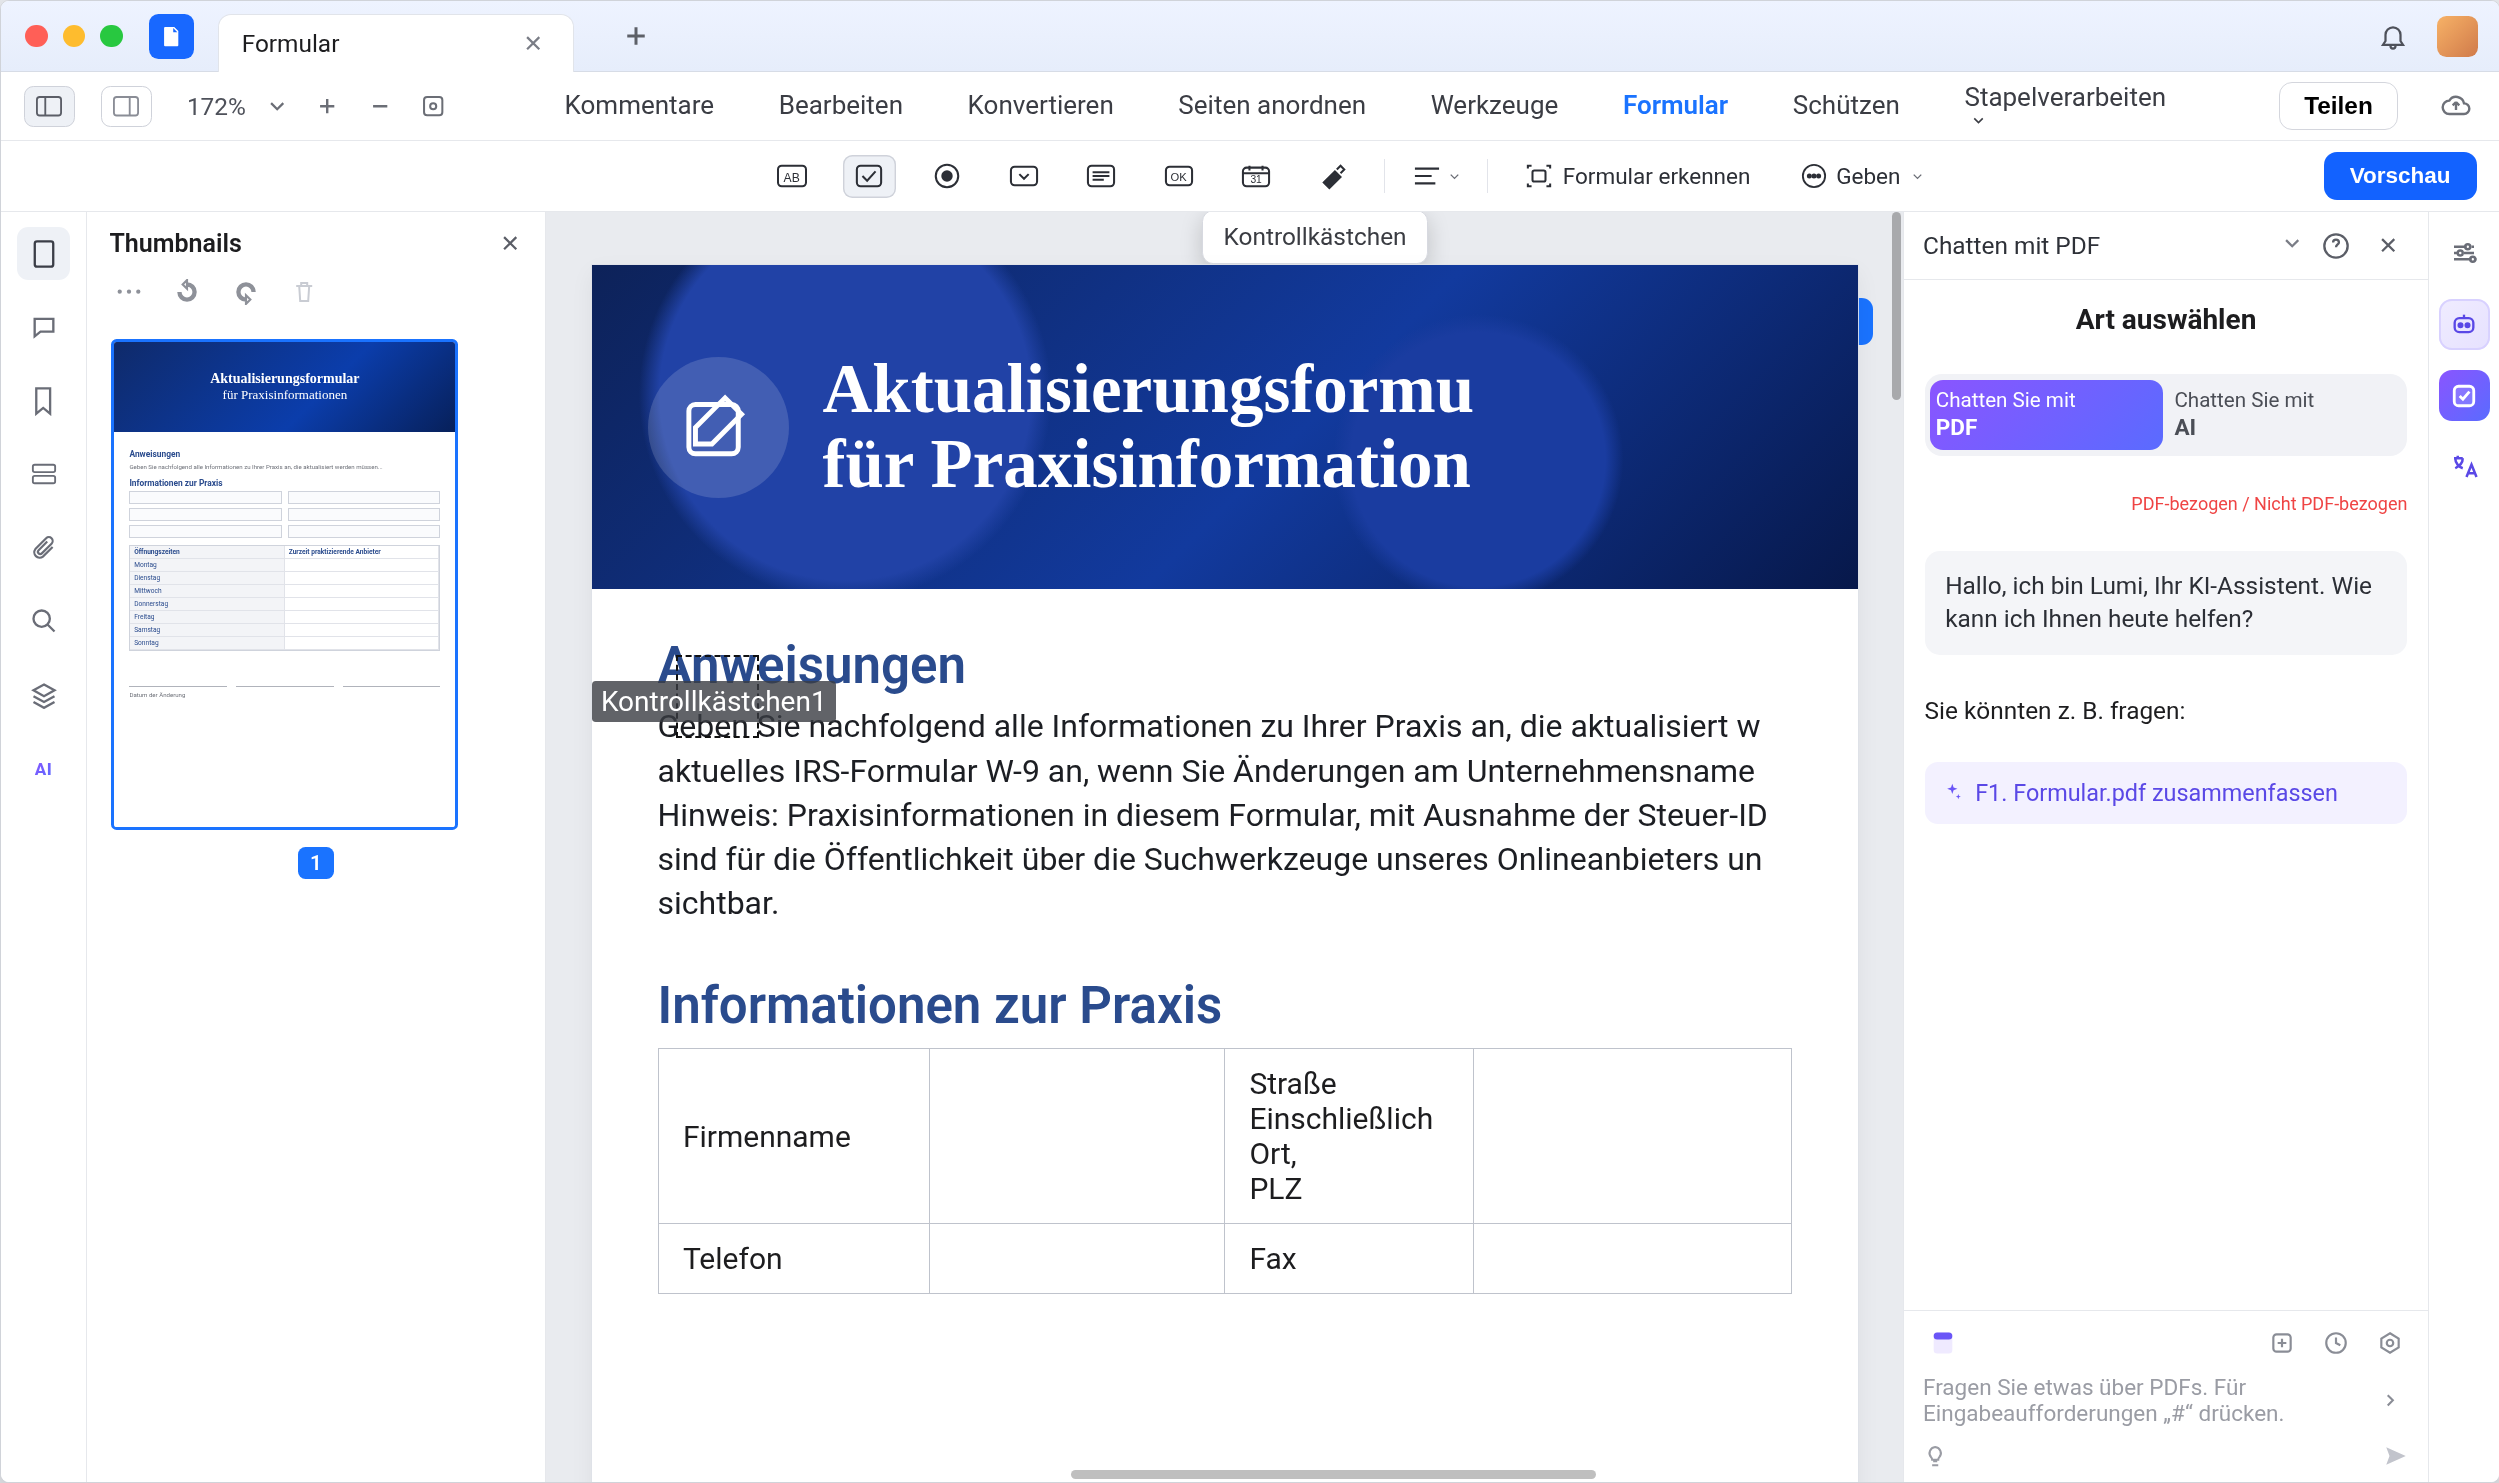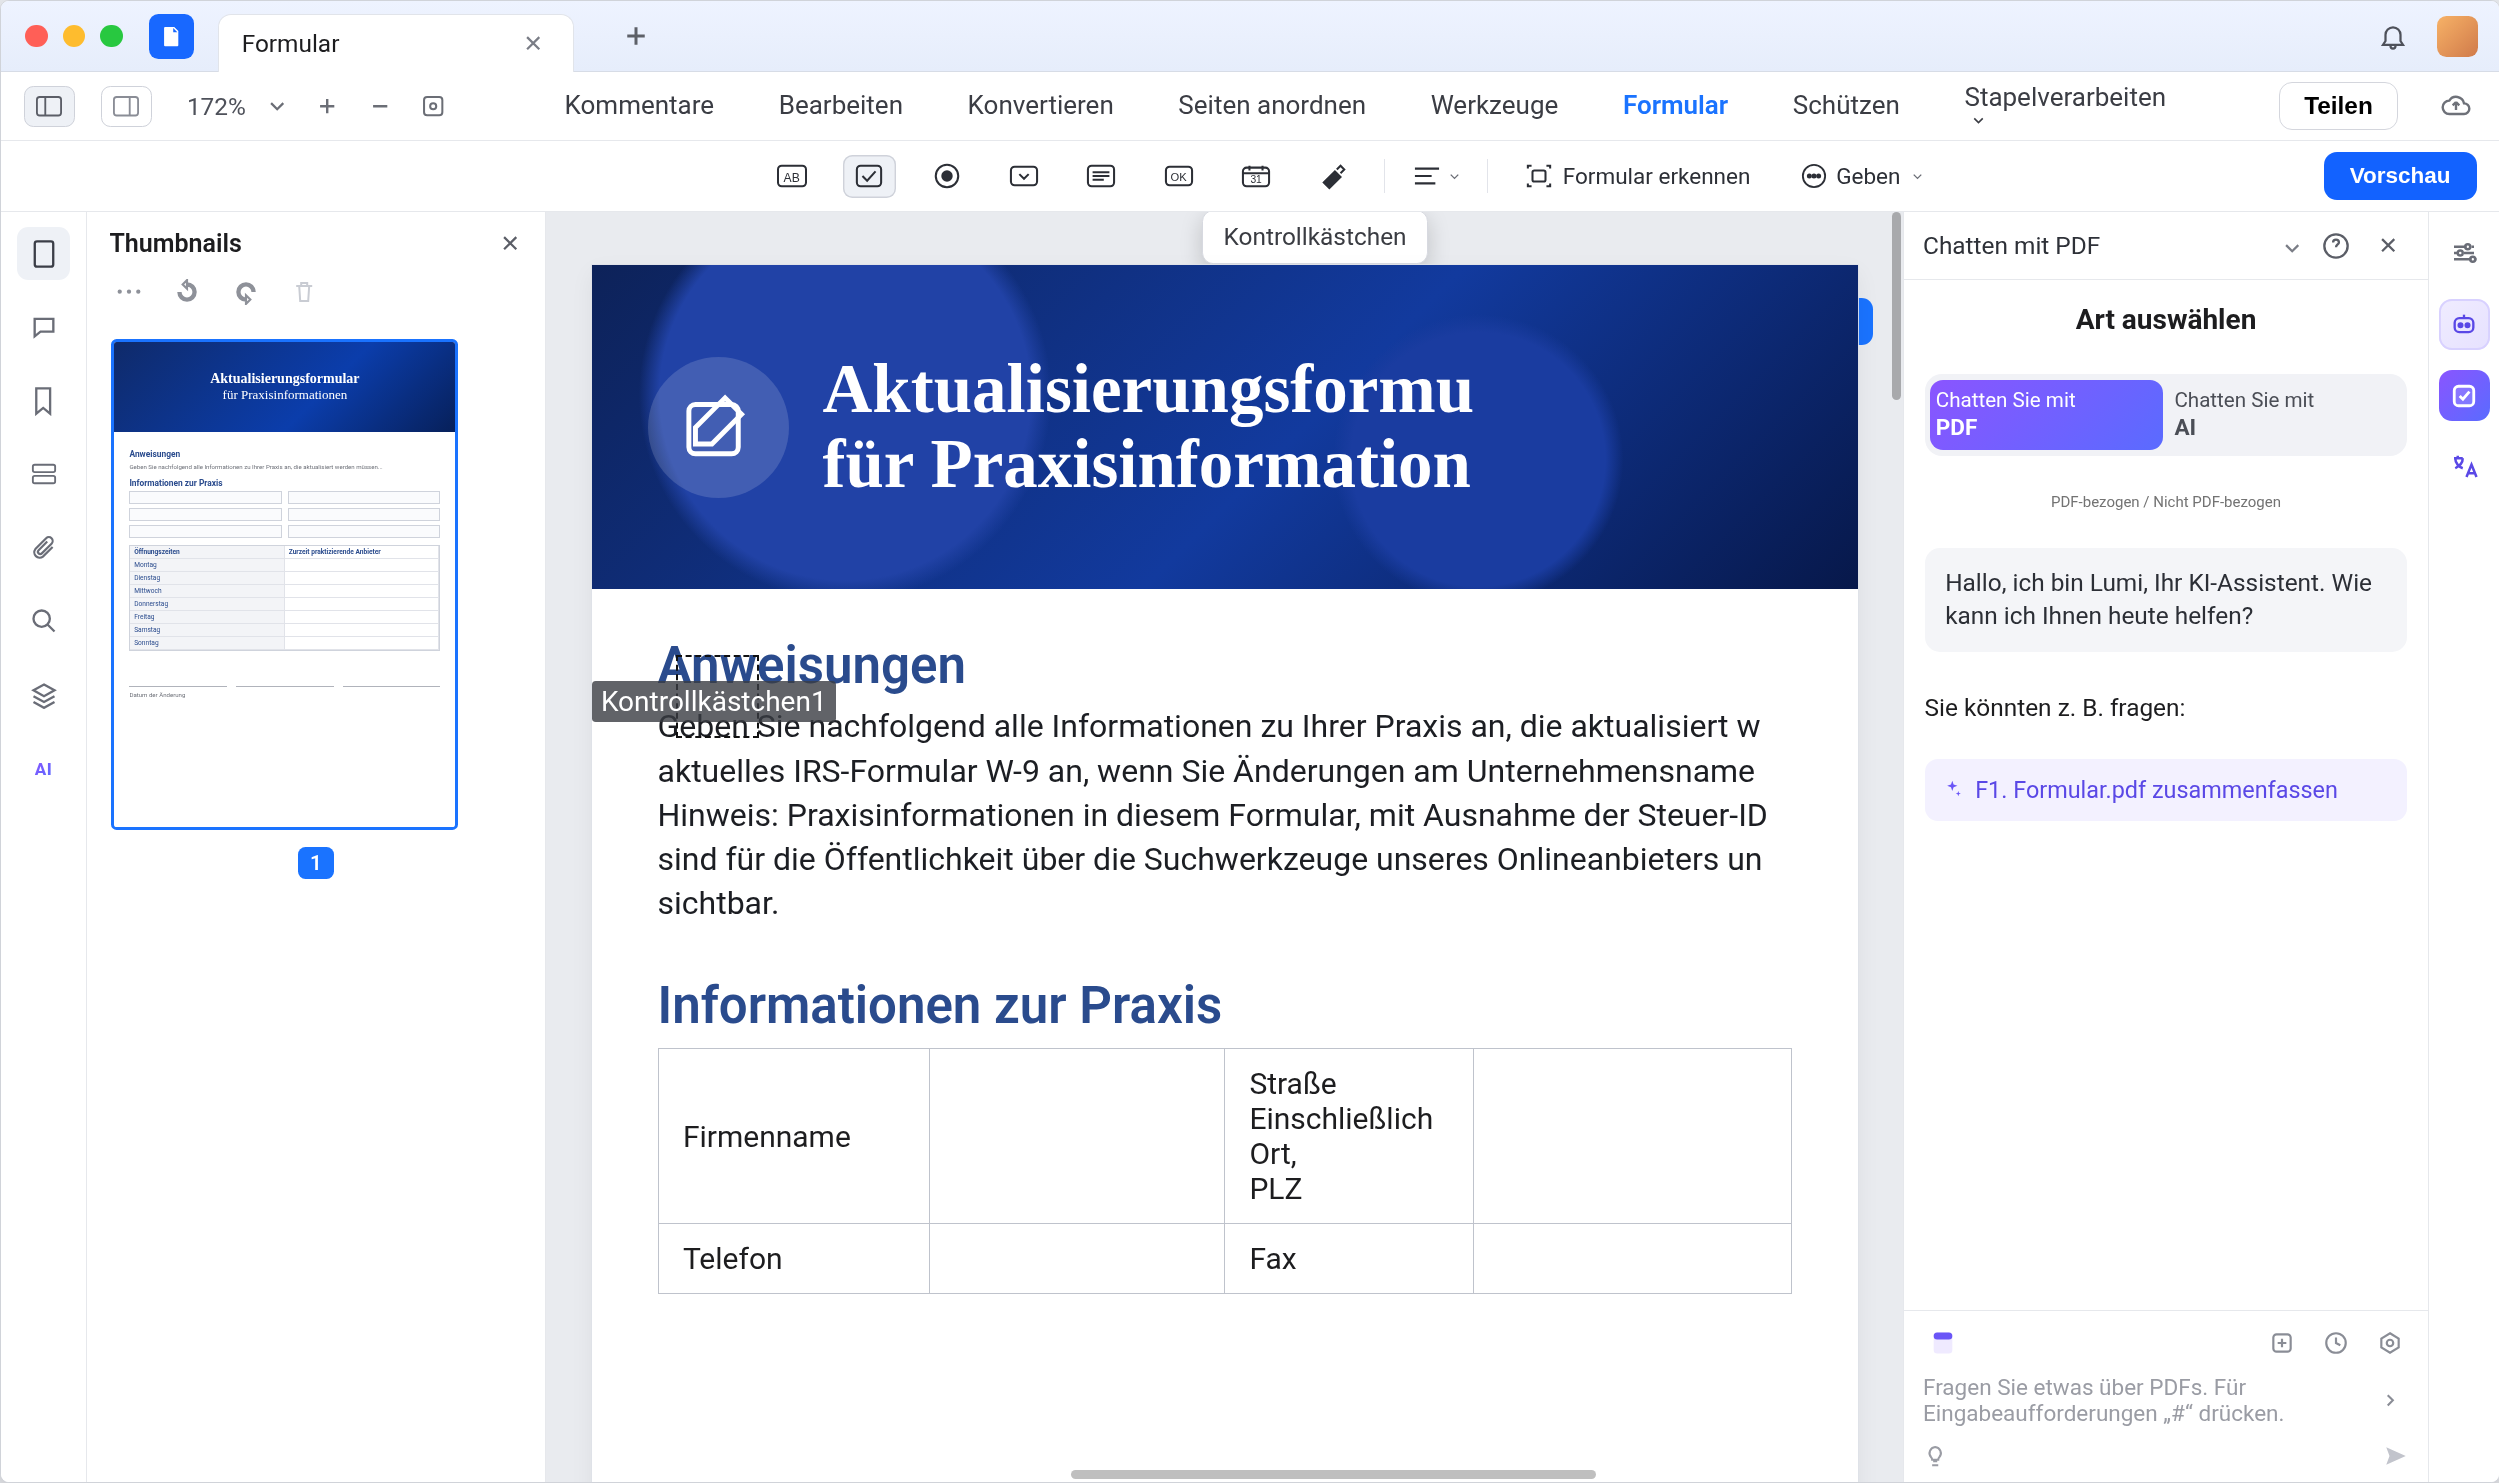--- a/index.html
+++ b/index.html
@@ -176,30 +176,30 @@
     filter:drop-shadow(0 -0.9px 0 #d7d9e0);
   }
 
   .upload-fab{
     position:absolute;right:30px;top:86px;width:47px;height:47px;border-radius:11.3px;background:var(--blue);display:flex;align-items:center;justify-content:center;color:#fff
   }
 
   
   .aipanel{border-left:0.9px solid var(--panel-border);background:#fff;display:flex;flex-direction:column}
   .aipanel .hd{display:flex;align-items:center;gap:11.3px;padding:13px 19px;border-bottom:0.9px solid var(--panel-border)}
-  .aipanel .sel{flex:1;display:flex;align-items:flex-end;gap:9.4px;font-size:24.4px;color:#2e3138}
+  .aipanel .sel{flex:1;display:flex;align-items:flex-start;gap:9.4px;font-size:24.4px;color:#2e3138}
   .aipanel .sel .chev{margin-left:auto;color:#7a7d86}
   .aipanel .hicn{width:41px;height:41px;display:flex;align-items:center;justify-content:center;border-radius:9.4px;color:#5b5e67}
   .aipanel .body{flex:1;overflow:auto;padding:17px 20.6px;display:flex;flex-direction:column;gap:37px}
   .aipanel h3{margin:5.6px 0 1.9px;text-align:center;font-size:28px}
   .seg{display:flex;background:#f1f2f6;border-radius:17px;padding:5.6px;gap:5.6px}
   .seg .s{flex:1;text-align:left;border-radius:13px;padding:9.4px 5.6px;font-size:20.6px;color:#4b4e56;line-height:1.15}
   .seg .s b{display:block;font-size:22.5px;margin-top:1.9px}
   .seg .s.active{background:linear-gradient(135deg,var(--grad-a),var(--grad-b));color:#fff}
-  .note{text-align:center;font-size:15px;color:#737373}
+  .note{text-align:right;font-size:18px;color:#ef4444}
   .bubble{background:#f4f5f8;border-radius:15px;padding:19px 20.6px;font-size:24.4px;line-height:1.35;color:#2c2f36}
   .suggest-title{font-size:24.4px;font-weight:400;margin-top:3.8px}
   .suggest{background:#f3f1ff;border-radius:13px;padding:17px 17px;display:flex;gap:13px;align-items:flex-start;color:#5a48e6;font-size:23.4px}
   .suggest .spark{flex:0 0 auto;margin-top:3.8px}
   .aipanel .footer{border-top:0.9px solid var(--panel-border);padding:13px 19px;display:flex;flex-direction:column;gap:11.3px}
   .footer .iconrow{display:flex;align-items:center;gap:15px}
   .footer .iconrow .sp{flex:1}
   .footer .iconrow .fi{width:39px;height:39px;border-radius:9.4px;display:flex;align-items:center;justify-content:center;color:#6a6d77}
   .footer .iconrow .fi.lead{color:var(--purple)}
   .footer .inputrow{display:flex;align-items:center;gap:11.3px;color:#9a9ca4;font-size:22.5px}

